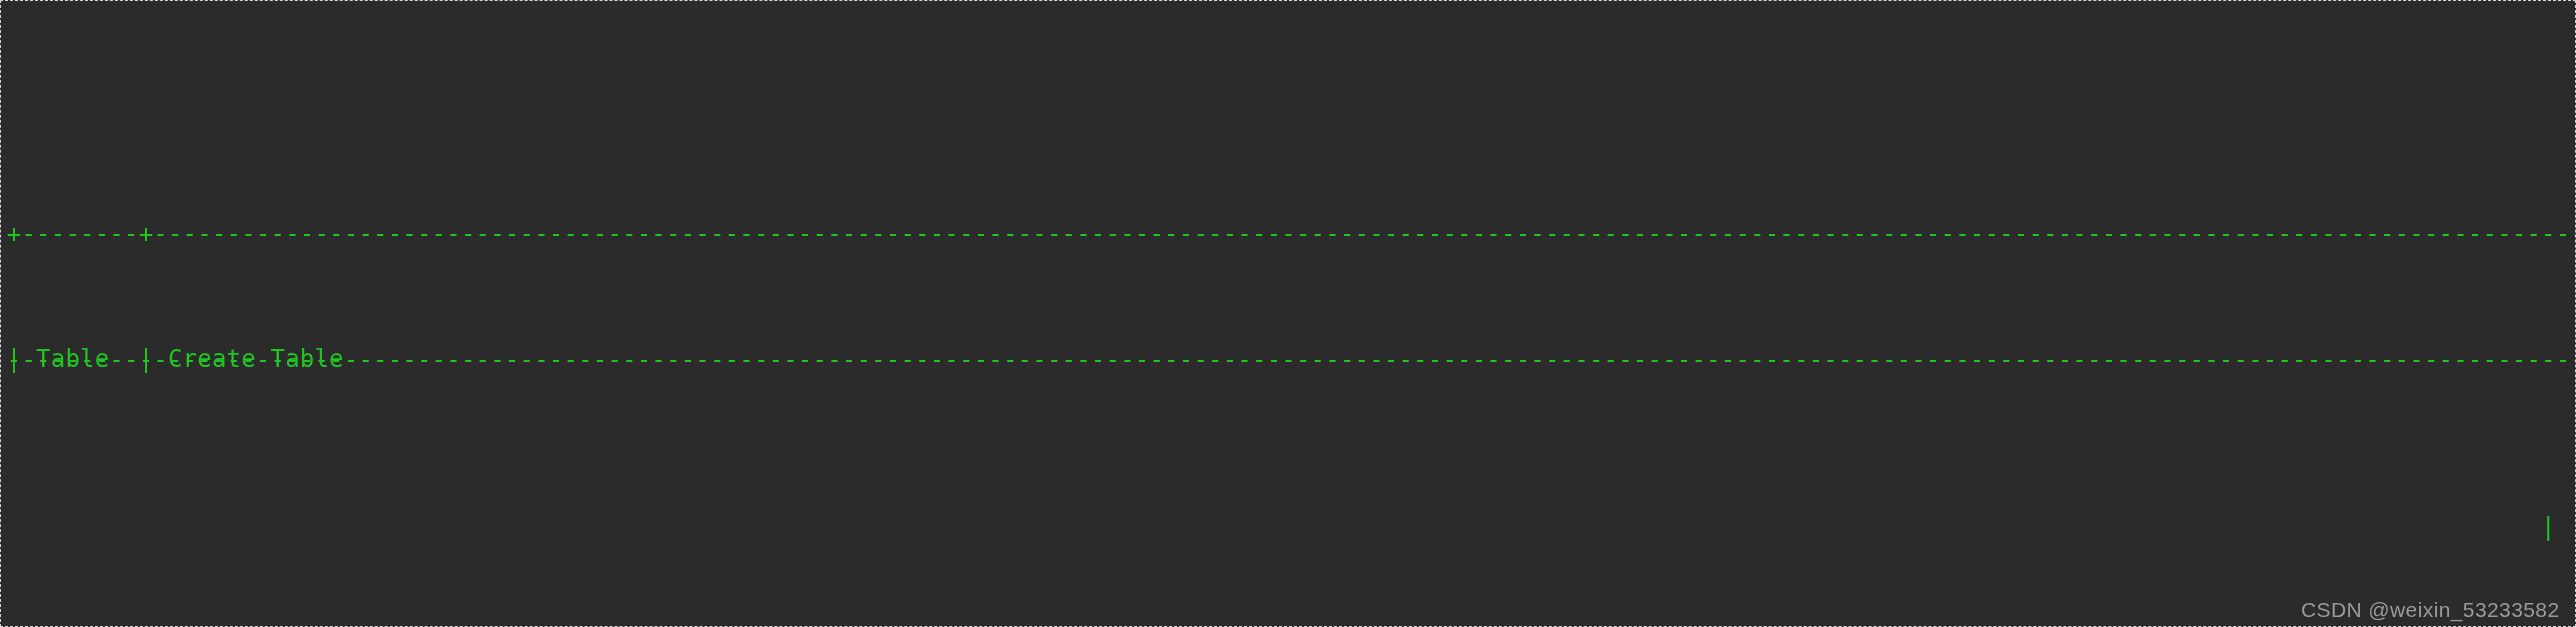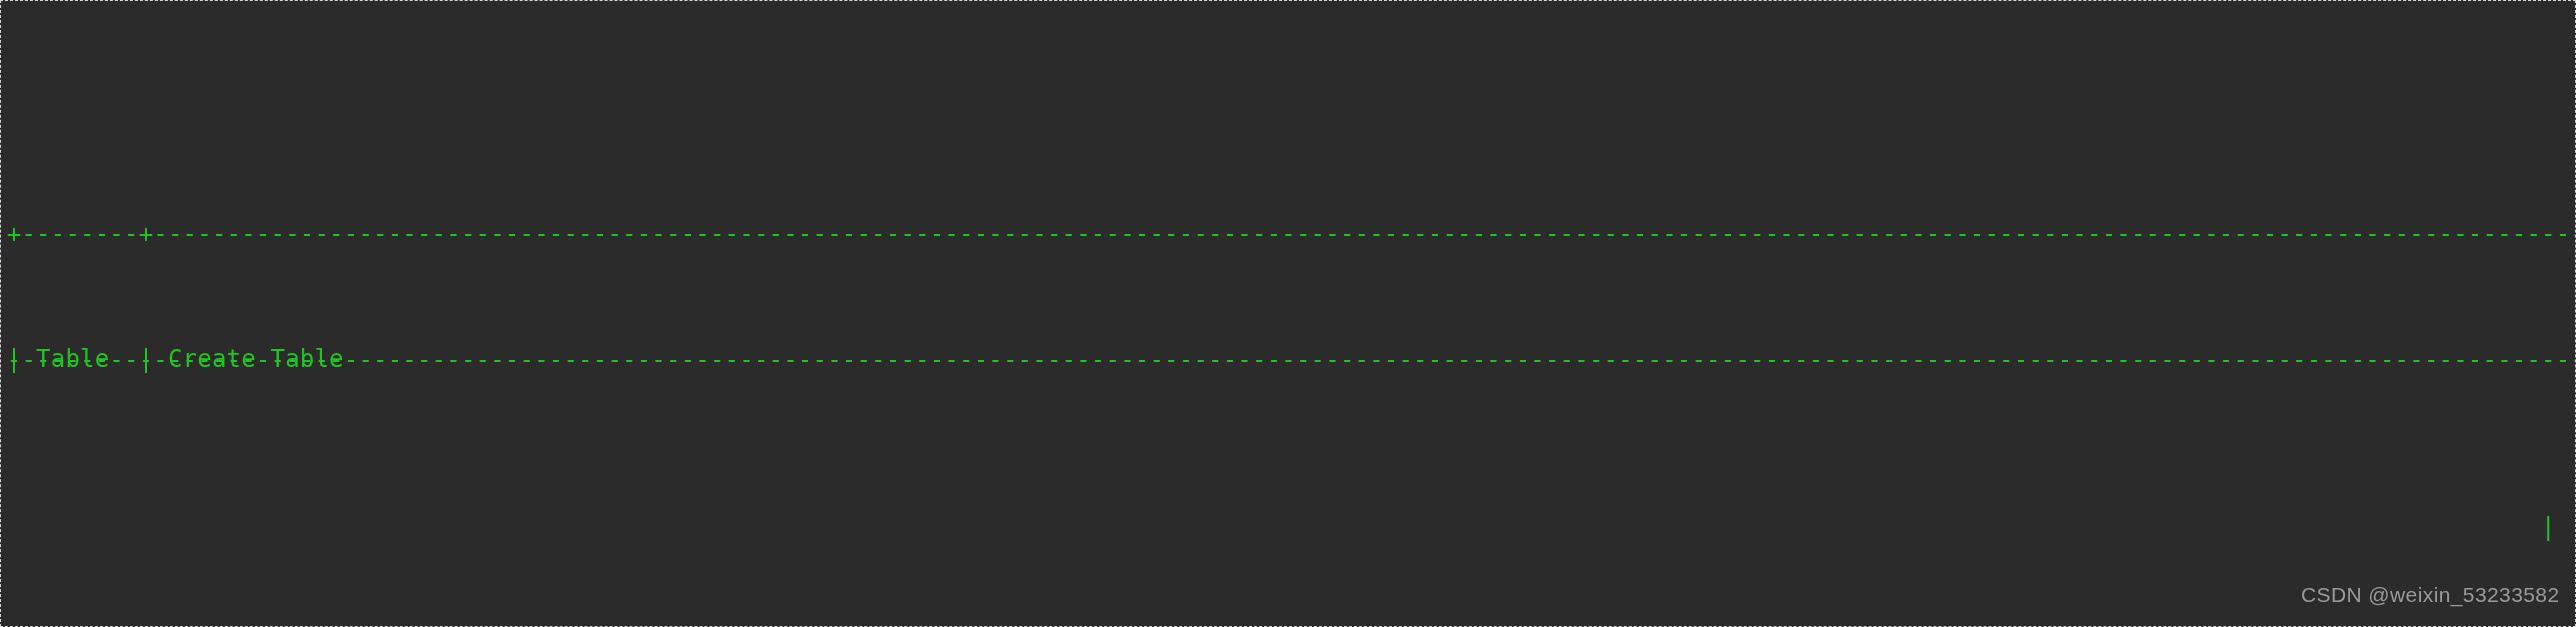--- a/index.html
+++ b/index.html
@@ -47,21 +47,21 @@
     height: 83px;
   }
   .rule-wrap .seg {
     display: block;
     height: 42px;
   }
 
   .watermark {
     position: absolute;
     right: 15.5px;
-    bottom: 19px;
+    bottom: 4px;
     font-family: "Liberation Sans", sans-serif;
     font-size: 21px;
     color: #9a9a9a;
     letter-spacing: 0.4px;
     white-space: pre;
   }
 </style>
 </head>
 <body>
 

